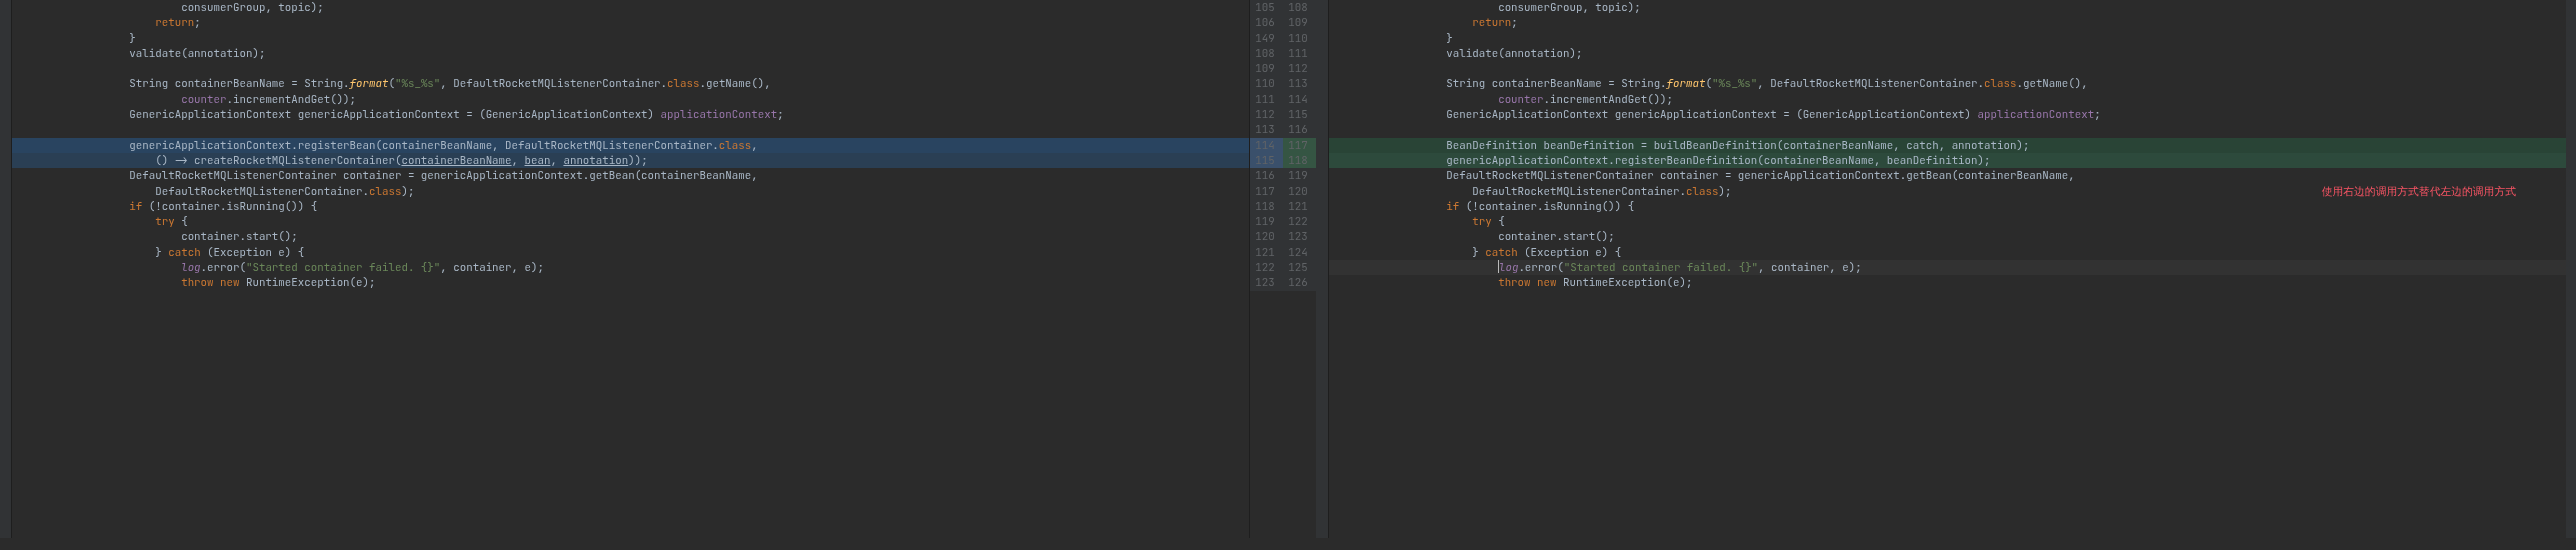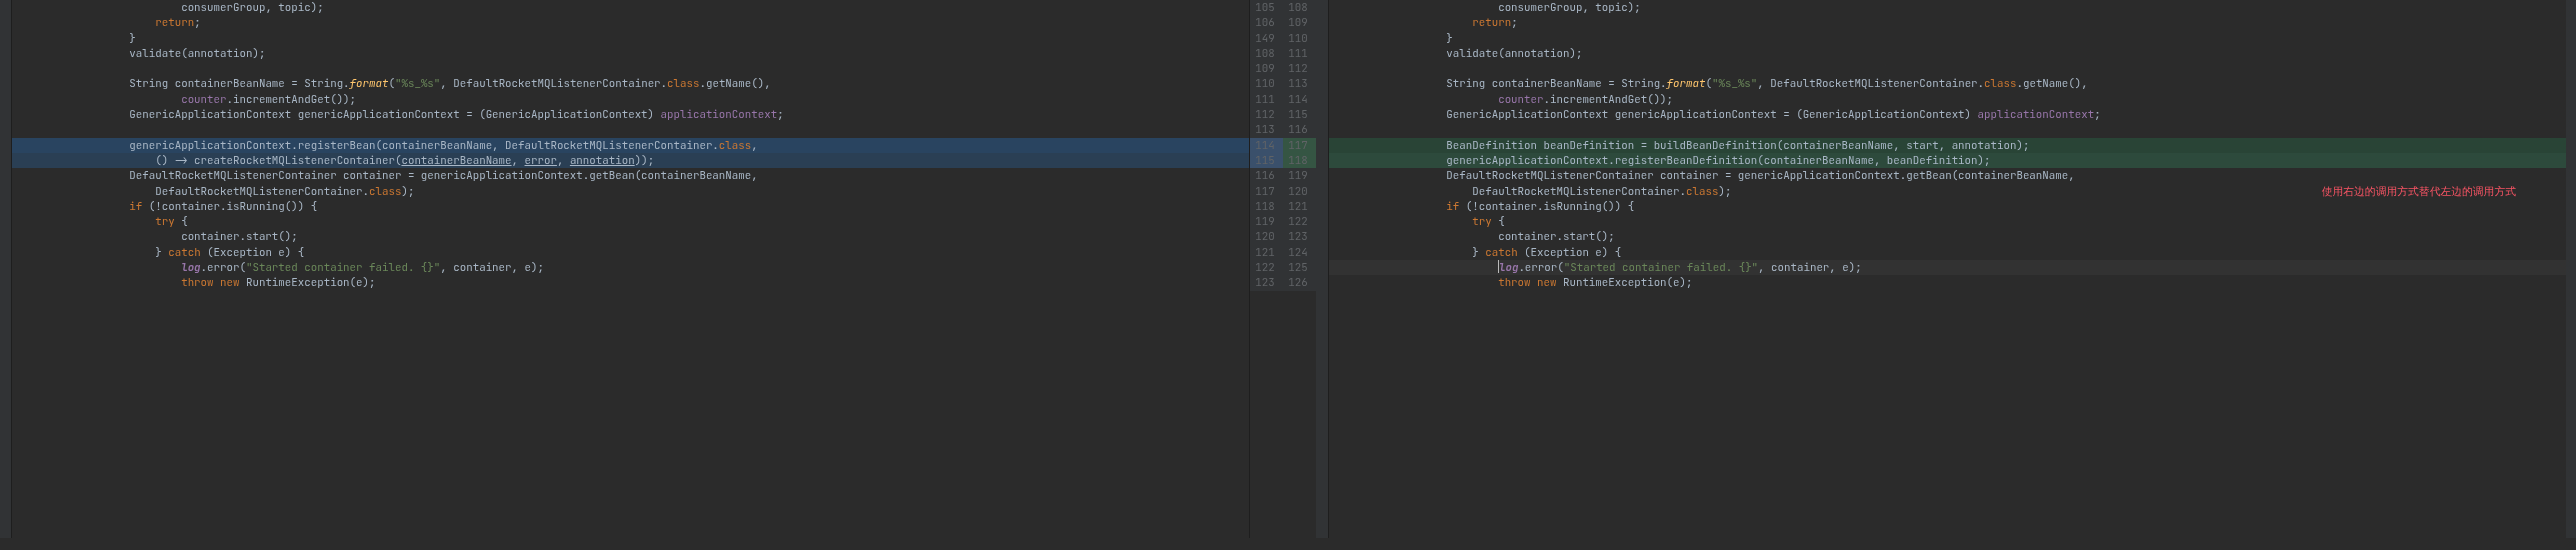--- a/index.html
+++ b/index.html
@@ -81,21 +81,21 @@
     }
     .expand-icon {
       width: 11.6px;
       background: #313335;
     }
     
     .kw { color: #cc7832; }
     .str { color: #6a8759; }
     .method-italic { color: #ffc66d; font-style: italic; }
     .field { color: #9876aa; }
-    .field-italic { color: #9876aa; font-style: italic; font-weight: bold; }
+    .field-italic { color: #9876aa; font-style: italic; }
     .param { color: #a9b7c6; }
     .underline { text-decoration: underline; }
     .cursor {
       display: inline-block;
       width: 0.8px;
       height: 13.3px;
       background: #bbbbbb;
       vertical-align: middle;
     }
     .right-scrollbar {
@@ -114,21 +114,21 @@
         <div class="line"><span>                    </span><span class="param">consumerGroup</span><span>, </span><span class="param">topic</span><span>);</span></div>
         <div class="line"><span>                </span><span class="kw">return</span><span>;</span></div>
         <div class="line"><span>            </span><span>}</span></div>
         <div class="line"><span>            </span><span>validate(annotation);</span></div>
         <div class="line"><span></span></div>
         <div class="line"><span>            </span><span>String containerBeanName = String.</span><span class="method-italic">format</span><span>(</span><span class="str">"%s_%s"</span><span>, DefaultRocketMQListenerContainer.</span><span class="kw">class</span><span>.getName(),</span></div>
         <div class="line"><span>                    </span><span class="field">counter</span><span>.incrementAndGet());</span></div>
         <div class="line"><span>            </span><span>GenericApplicationContext genericApplicationContext = (GenericApplicationContext) </span><span class="field">applicationContext</span><span>;</span></div>
         <div class="line"><span></span></div>
         <div class="line highlight-blue"><span>            </span><span>genericApplicationContext.registerBean(containerBeanName, DefaultRocketMQListenerContainer.</span><span class="kw">class</span><span>,</span></div>
-        <div class="line highlight-blue-dark"><span>                </span><span>() -&gt; createRocketMQListenerContainer(</span><span class="underline">containerBeanName</span><span>, </span><span class="underline">error</span><span>, </span><span class="underline">annotation</span><span>));</span></div>
+        <div class="line highlight-blue-dark"><span>                </span><span>() -&gt; createRocketMQListenerContainer(</span><span class="underline">containerBeanName</span><span>, </span><span class="underline">bean</span><span>, </span><span class="underline">annotation</span><span>));</span></div>
         <div class="line"><span>            </span><span>DefaultRocketMQListenerContainer container = genericApplicationContext.getBean(containerBeanName,</span></div>
         <div class="line"><span>                </span><span>DefaultRocketMQListenerContainer.</span><span class="kw">class</span><span>);</span></div>
         <div class="line"><span>            </span><span class="kw">if</span><span> (!container.isRunning()) {</span></div>
         <div class="line"><span>                </span><span class="kw">try</span><span> {</span></div>
         <div class="line"><span>                    </span><span>container.start();</span></div>
         <div class="line"><span>                </span><span>} </span><span class="kw">catch</span><span> (Exception e) {</span></div>
         <div class="line"><span>                    </span><span class="field-italic">log</span><span>.error(</span><span class="str">"Started container failed. {}"</span><span>, container, e);</span></div>
         <div class="line"><span>                    </span><span class="kw">throw new</span><span> RuntimeException(e);</span></div>
       </div>
   </div>
@@ -183,21 +183,21 @@
     <div class="code-area" id="right-code">
         <div class="line"><span>                    </span><span class="param">consumerGroup</span><span>, </span><span class="param">topic</span><span>);</span></div>
         <div class="line"><span>                </span><span class="kw">return</span><span>;</span></div>
         <div class="line"><span>            </span><span>}</span></div>
         <div class="line"><span>            </span><span>validate(annotation);</span></div>
         <div class="line"><span></span></div>
         <div class="line"><span>            </span><span>String containerBeanName = String.</span><span class="method-italic">format</span><span>(</span><span class="str">"%s_%s"</span><span>, DefaultRocketMQListenerContainer.</span><span class="kw">class</span><span>.getName(),</span></div>
         <div class="line"><span>                    </span><span class="field">counter</span><span>.incrementAndGet());</span></div>
         <div class="line"><span>            </span><span>GenericApplicationContext genericApplicationContext = (GenericApplicationContext) </span><span class="field">applicationContext</span><span>;</span></div>
         <div class="line"><span></span></div>
-        <div class="line highlight-green"><span>            </span><span>BeanDefinition beanDefinition = buildBeanDefinition(containerBeanName, start, annotation);</span></div>
+        <div class="line highlight-green"><span>            </span><span>BeanDefinition beanDefinition = buildBeanDefinition(containerBeanName, catch, annotation);</span></div>
         <div class="line highlight-green-light"><span>            </span><span>genericApplicationContext.registerBeanDefinition(containerBeanName, beanDefinition);</span></div>
         <div class="line"><span>            </span><span>DefaultRocketMQListenerContainer container = genericApplicationContext.getBean(containerBeanName,</span></div>
         <div class="line" style="position: relative;"><span>                </span><span>DefaultRocketMQListenerContainer.</span><span class="kw">class</span><span>);</span><span style="position: absolute; right: 50px; color: rgb(247, 84, 100);">使用右边的调用方式替代左边的调用方式</span></div>
         <div class="line"><span>            </span><span class="kw">if</span><span> (!container.isRunning()) {</span></div>
         <div class="line"><span>                </span><span class="kw">try</span><span> {</span></div>
         <div class="line"><span>                    </span><span>container.start();</span></div>
         <div class="line"><span>                </span><span>} </span><span class="kw">catch</span><span> (Exception e) {</span></div>
         <div class="line cursor-line"><span>                    </span><span class="cursor"></span><span class="field-italic">log</span><span>.error(</span><span class="str">"Started container failed. {}"</span><span>, container, e);</span></div>
         <div class="line"><span>                    </span><span class="kw">throw new</span><span> RuntimeException(e);</span></div>
       </div>

